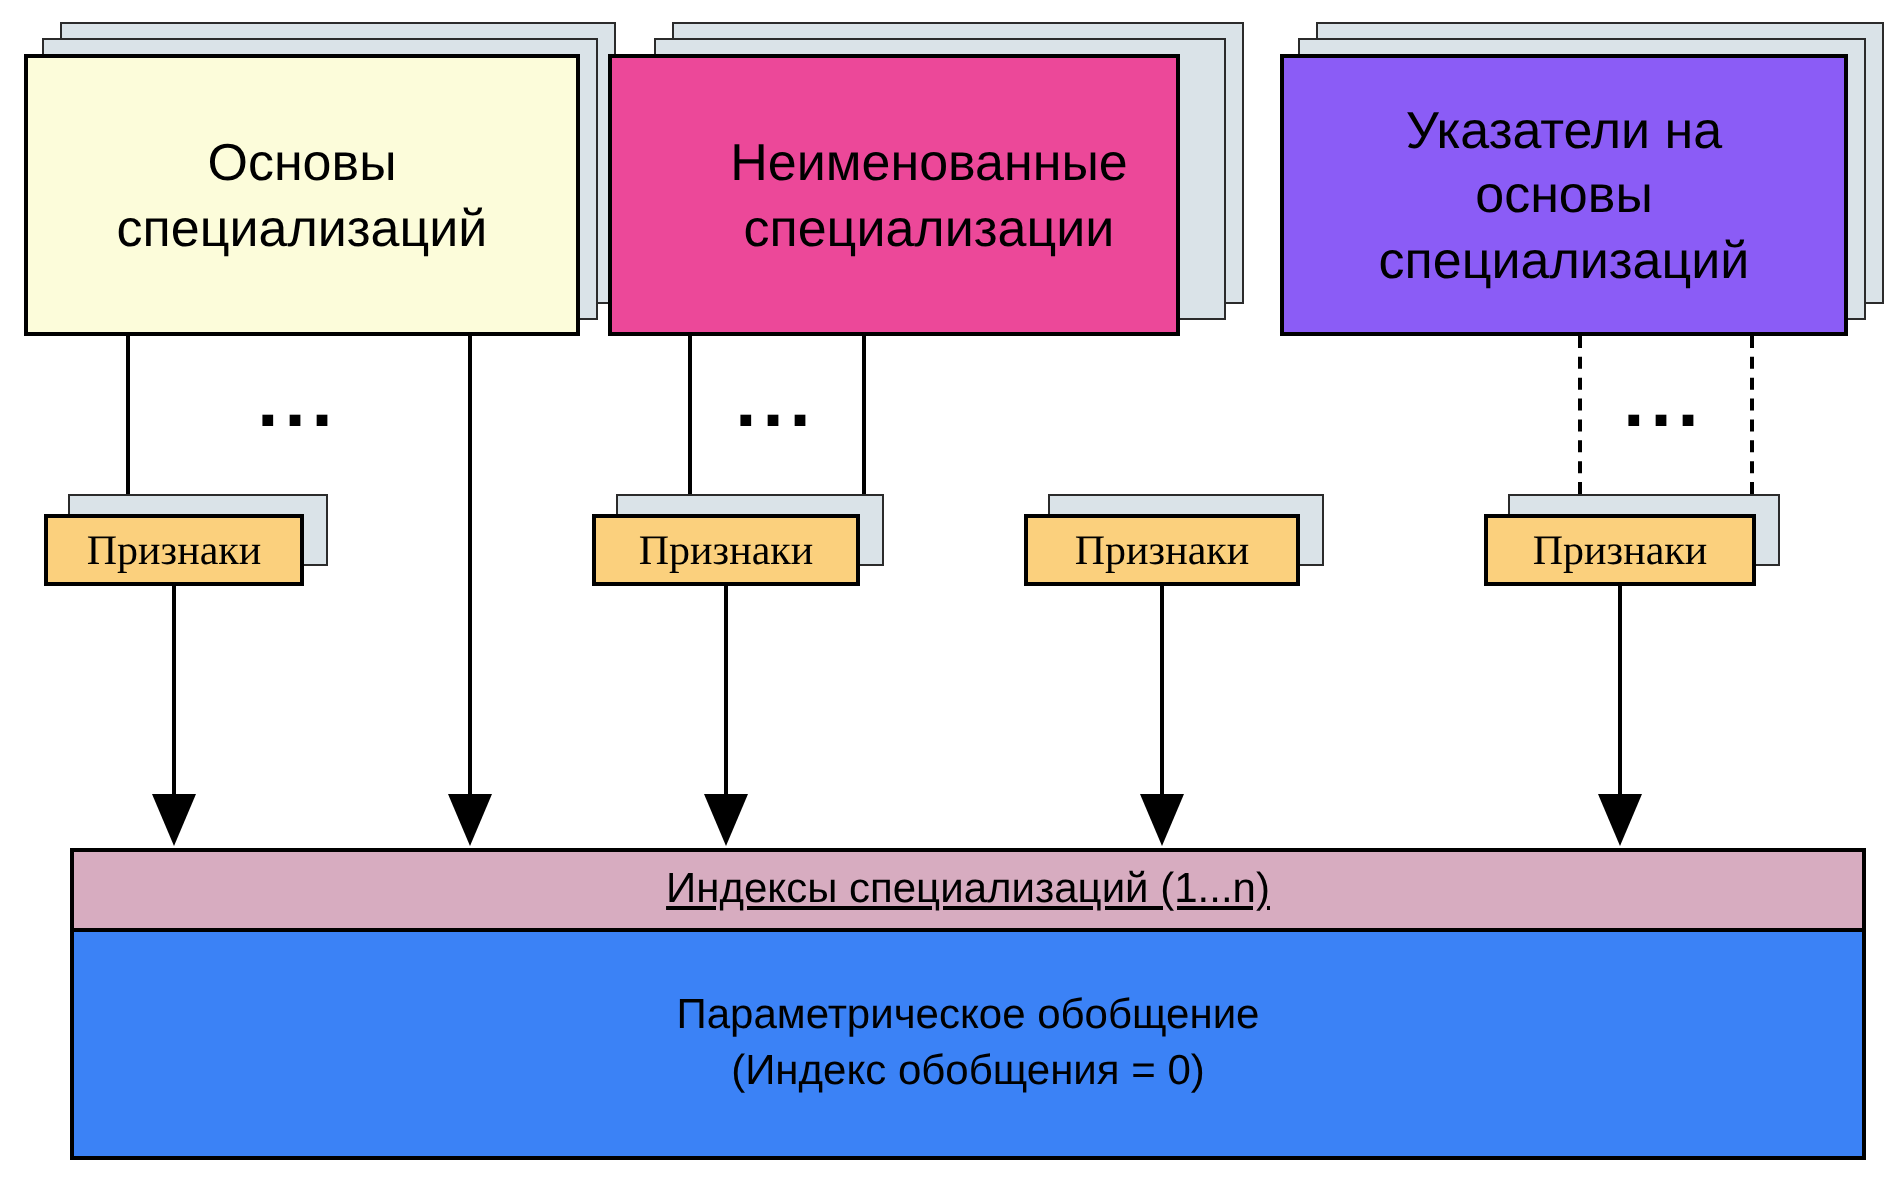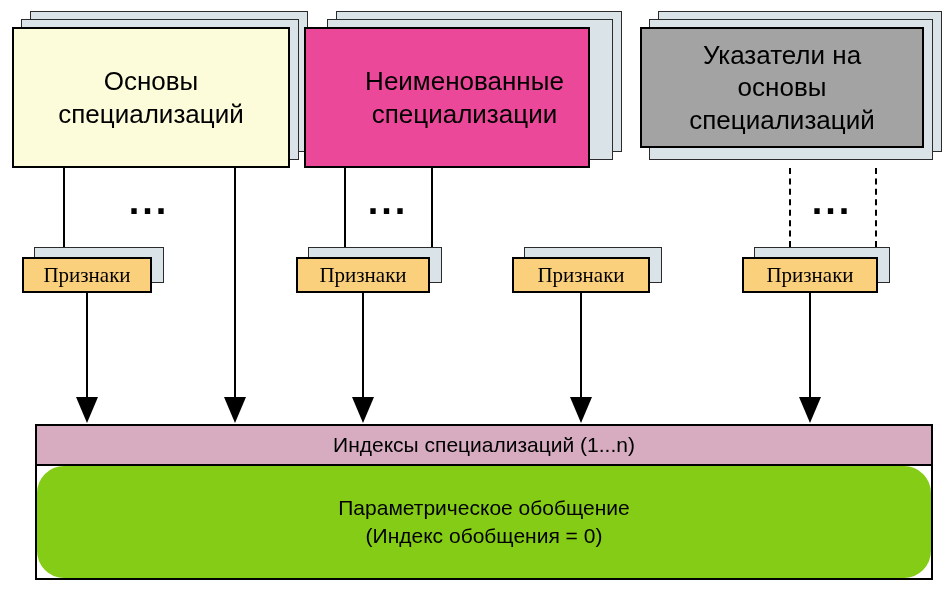--- a/index.html
+++ b/index.html
@@ -78,20 +78,21 @@
     display: flex;
     flex-direction: column;
   }
   .index-bar {
     flex: 0 0 40px;
     border-bottom: 2px solid #000;
     display: flex;
     align-items: center;
     justify-content: center;
     font-size: 21px;
+    text-decoration: underline;
   }
   .gen-body {
     flex: 1;
     display: flex;
     align-items: center;
     justify-content: center;
     text-align: center;
     font-size: 21px;
     line-height: 1.35;
   }
@@ -116,21 +117,21 @@
     <div class="layer" style="left: 327px; top: 19px; width: 286px; height: 141px; background-color: rgb(218, 227, 232);"></div>
     <div class="front-box" style="left: 304px; top: 27px; width: 286px; height: 141px; background-color: #ec4899; padding-left: 35px;">
       <span class="top-label">Неименованные
 специализации</span>
     </div>
   </div>
 
   <div>
     <div class="layer" style="left: 658px; top: 11px; width: 284px; height: 141px; background-color: rgb(218, 227, 232);"></div>
     <div class="layer" style="left: 649px; top: 19px; width: 284px; height: 141px; background-color: rgb(218, 227, 232);"></div>
-    <div class="front-box" style="left: 640px; top: 27px; width: 284px; height: 121px; background-color: #a3a3a3;">
+    <div class="front-box" style="left: 640px; top: 27px; width: 284px; height: 141px; background-color: #8b5cf6;">
       <span class="top-label">Указатели на
 основы
 специализаций</span>
     </div>
   </div>
 
   <div class="vline" style="left:63px;top:168px;height:79px"></div>
   <div class="vline" style="left:234px;top:168px;height:230px"></div>
   <div class="dots" style="left:109px;top:182px;width:80px">...</div>
 
@@ -181,19 +182,19 @@
   <div class="vline" style="left:580px;top:293px;height:105px"></div>
   <div class="arrow-head" style="left:570px;top:397px"></div>
 
   <div class="vline" style="left:809px;top:293px;height:105px"></div>
   <div class="arrow-head" style="left:799px;top:397px"></div>
 
   <div class="bottom-wrap">
     <div class="index-bar" style="background-color: rgb(215, 172, 192);">
       <span>Индексы специализаций (1...n)</span>
     </div>
-    <div class="gen-body" style="background-color: #84cc16; border-radius: 27px;">
+    <div class="gen-body" style="background-color: #3b82f6;">
       <span class="gen-label">Параметрическое обобщение
 (Индекс обобщения = 0)</span>
     </div>
   </div>
 
 </div>
 
 </body></html>

